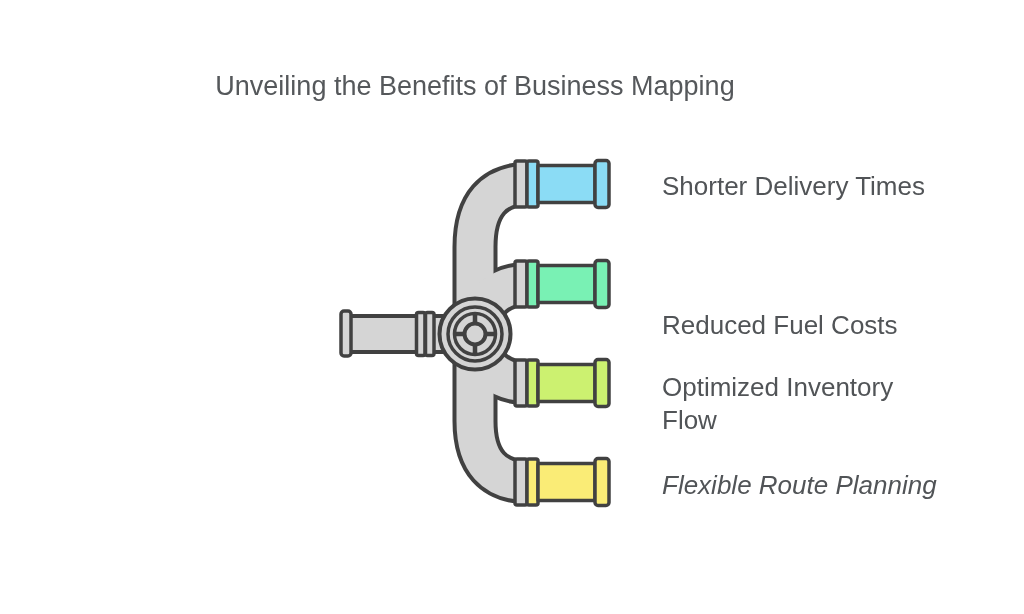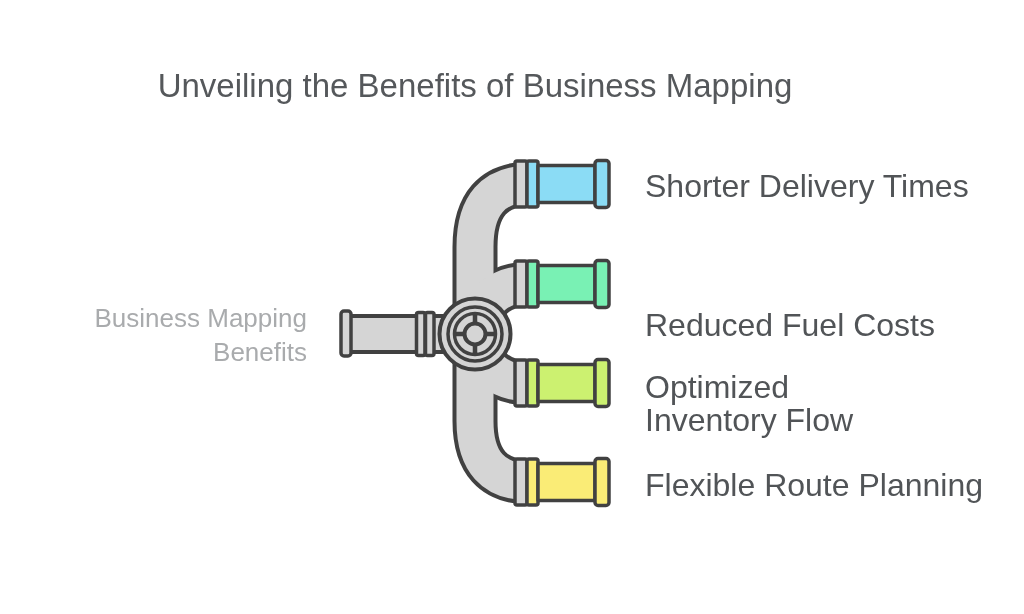--- a/index.html
+++ b/index.html
@@ -34,40 +34,40 @@
   .valve-fill   { fill: var(--pipe); stroke: var(--outline); stroke-width: 4px; }
   .valve-spokes { stroke: var(--outline); stroke-width: 4.5px; fill: none; }
   .valve-band   { fill: none; stroke: var(--pipe); stroke-width: 6.5px; }
   .valve-edge   { fill: none; stroke: var(--outline); stroke-width: 3.5px; }
 
   
   .title {
     position: absolute; left: 475px; top: 86px;
     transform: translate(-50%, -50%);
     white-space: nowrap;
-    font-size: 33px; color: var(--title-text);
+    font-size: 27px; color: var(--title-text);
   }
   .source-label {
     position: absolute; left: 57px; top: 302px; width: 250px;
     text-align: right;
     font-size: 26px; line-height: 33.5px;
     color: var(--source-text);
   }
   .benefit-label {
-    position: absolute; left: 645px;
+    position: absolute; left: 662px;
     transform: translateY(-50%);
-    font-size: 32px; line-height: 33px;
+    font-size: 26px; line-height: 33px;
     color: var(--label-text);
     white-space: nowrap;
   }
   .benefit-label.wrap { white-space: normal; width: 272px; margin-top: 19px; }
   .label-1 { top: 186px; }
   .label-2 { top: 285px; margin-top: 40px; }
   .label-3 { top: 385px; }
-  .label-4 { top: 485px; }
+  .label-4 { top: 485px; font-style: italic; }
 </style>
 </head>
 <body>
 
 <div class="stage">
 
   <svg class="pipes" width="1024" height="614" viewBox="0 0 1024 614">
 
     <g>
       <path class="pipe-dark main" d="M346 334 L480 334"></path>
@@ -124,20 +124,19 @@
       <path class="valve-spokes" d="M475 311 L475 357 M452 334 L498 334"></path>
       <circle class="valve-band" cx="475" cy="334" r="23.5"></circle>
       <circle class="valve-edge" cx="475" cy="334" r="27"></circle>
       <circle class="valve-edge" cx="475" cy="334" r="20.5"></circle>
       <circle class="valve-fill" cx="475" cy="334" r="10.5"></circle>
     </g>
   </svg>
 
   <div class="title">Unveiling the Benefits of Business Mapping</div>
 
-  <div class="source-label">Business Mapping Benefits</div>
 
   <div class="benefit-label label-1">Shorter Delivery Times</div>
   <div class="benefit-label label-2">Reduced Fuel Costs</div>
   <div class="benefit-label wrap label-3">Optimized Inventory Flow</div>
   <div class="benefit-label label-4">Flexible Route Planning</div>
 
 </div>
 
 </body></html>

